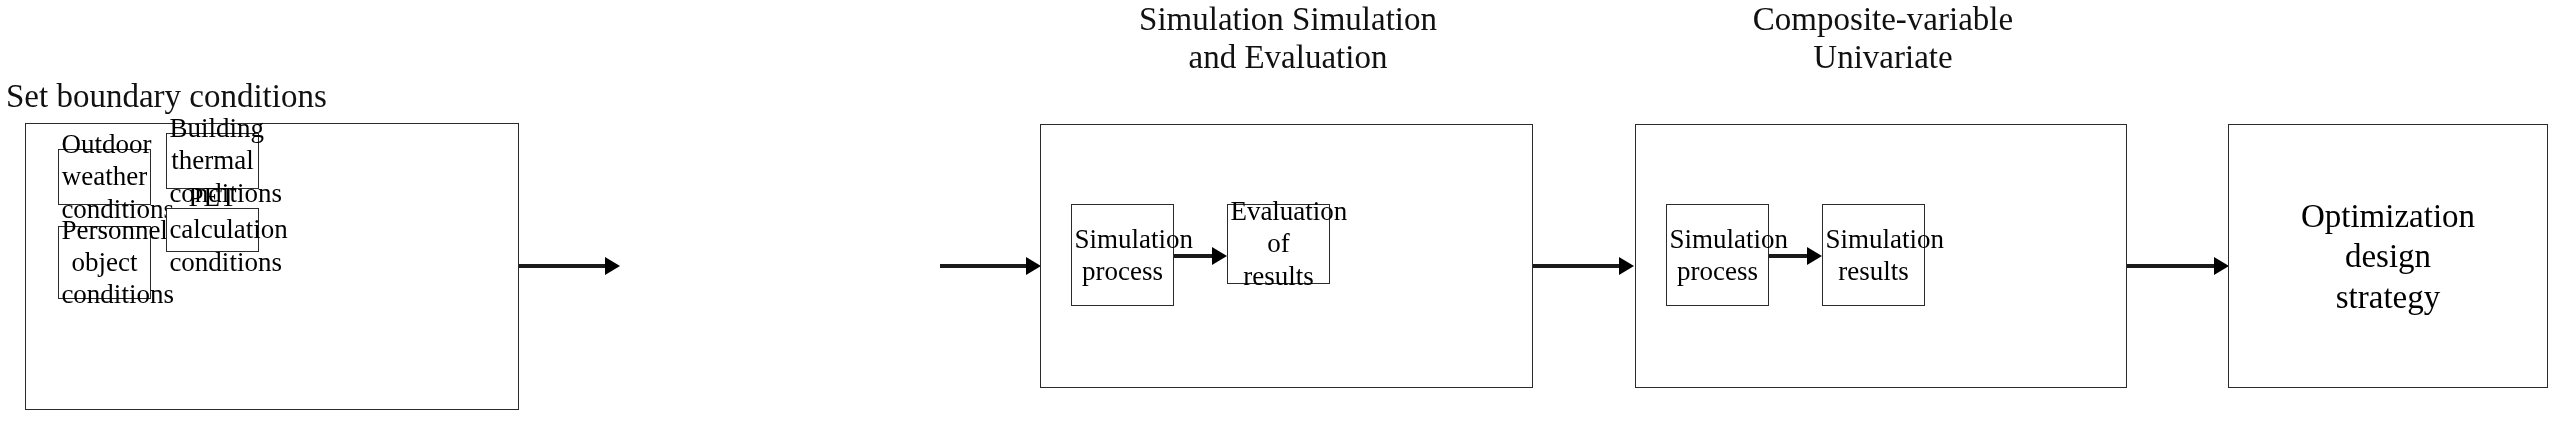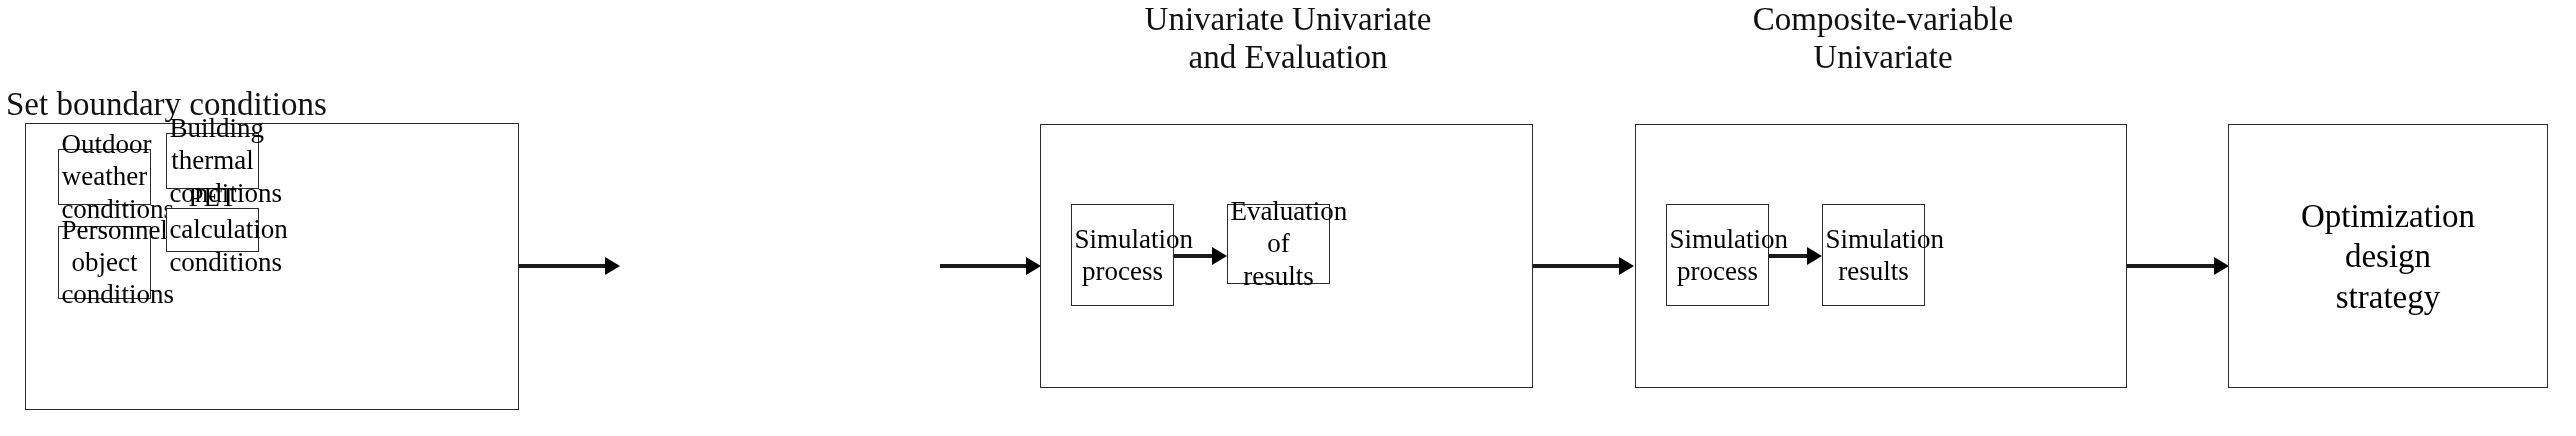--- a/index.html
+++ b/index.html
@@ -89,21 +89,21 @@
     border-top: 9px solid transparent;
     border-bottom: 9px solid transparent;
     border-left: 15.5px solid #000000;
   }
 </style>
 </head>
 <body>
 
 <div id="canvas">
 
-  <div class="group-title left-align" style="left:6px; top:86px; width:418px;">Set boundary conditions</div>
+  <div class="group-title left-align" style="left:6px; top:78px; width:418px;">Set boundary conditions</div>
 
   <div class="group-box" style="left:25px; top:123px; width:494px; height:287px;">
 
     <div class="inner-box" style="left:32px; top:25px; width:93px; height:56px;">
       <div class="box-label">Outdoor
 weather
 conditions</div>
     </div>
 
     <div class="inner-box" style="left:140px; top:9px; width:93px; height:56px;">
@@ -129,21 +129,21 @@
     <div class="shaft" style="width:87px;"></div>
     <div class="head" style="left:86px;"></div>
   </div>
 
 
   <div class="arrow" style="left:940px; top:266px; width:102px;">
     <div class="shaft" style="width:87px;"></div>
     <div class="head" style="left:86px;"></div>
   </div>
 
-  <div class="group-title" style="left:1025px; top:1.2px; width:526px;">Univariate Univariate
+  <div class="group-title" style="left:1025px; top:1.2px; width:526px;">Simulation Simulation
 and Evaluation</div>
 
   <div class="group-box" style="left:1040px; top:124px; width:493px; height:264px;">
 
     <div class="inner-box" style="left:30px; top:79px; width:103px; height:102px;">
       <div class="box-label">Simulation
 process</div>
     </div>
 
     <div class="inner-box" style="left:186px; top:79px; width:103px; height:80px;">

